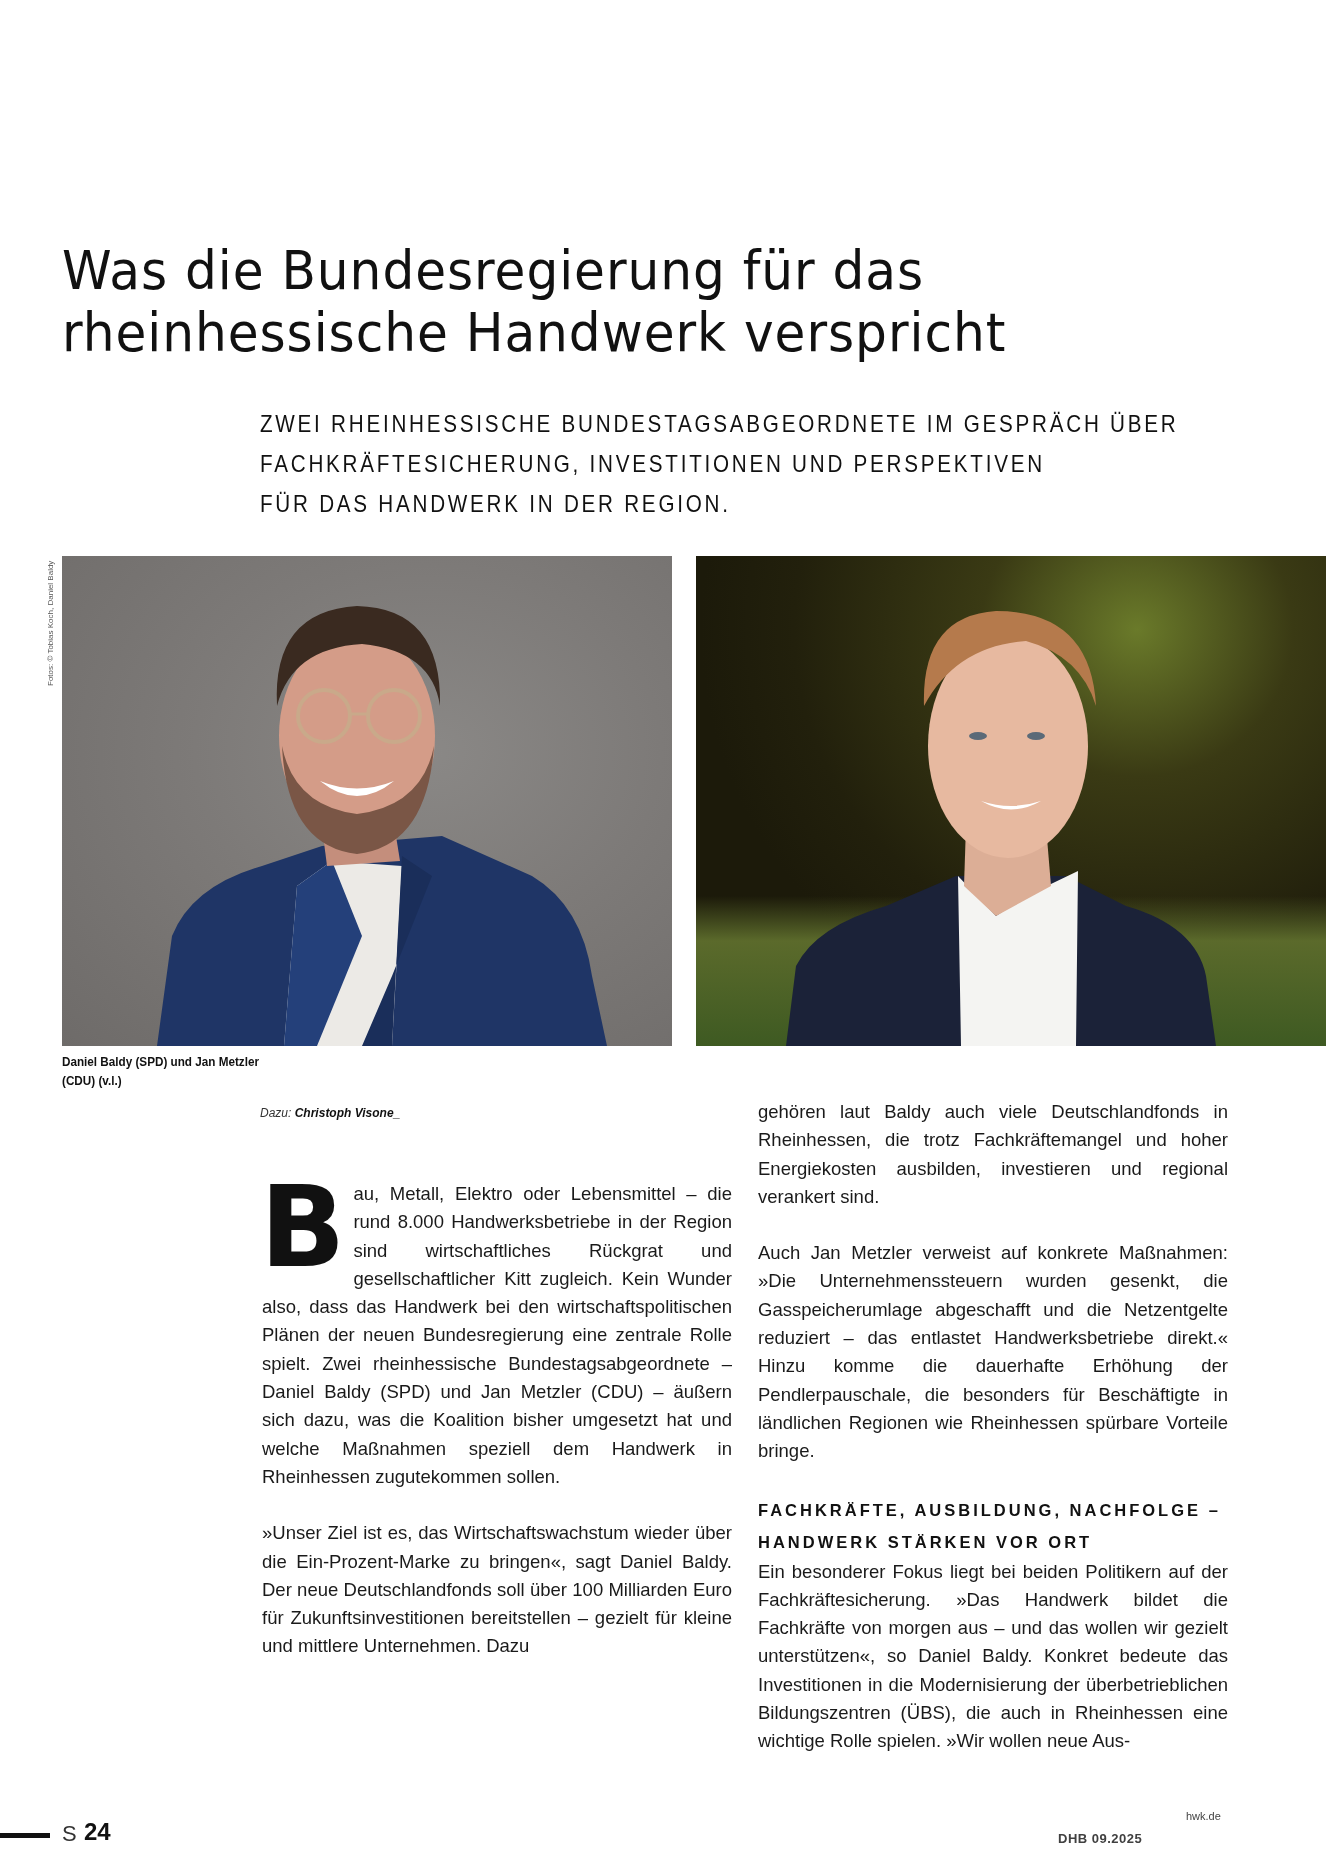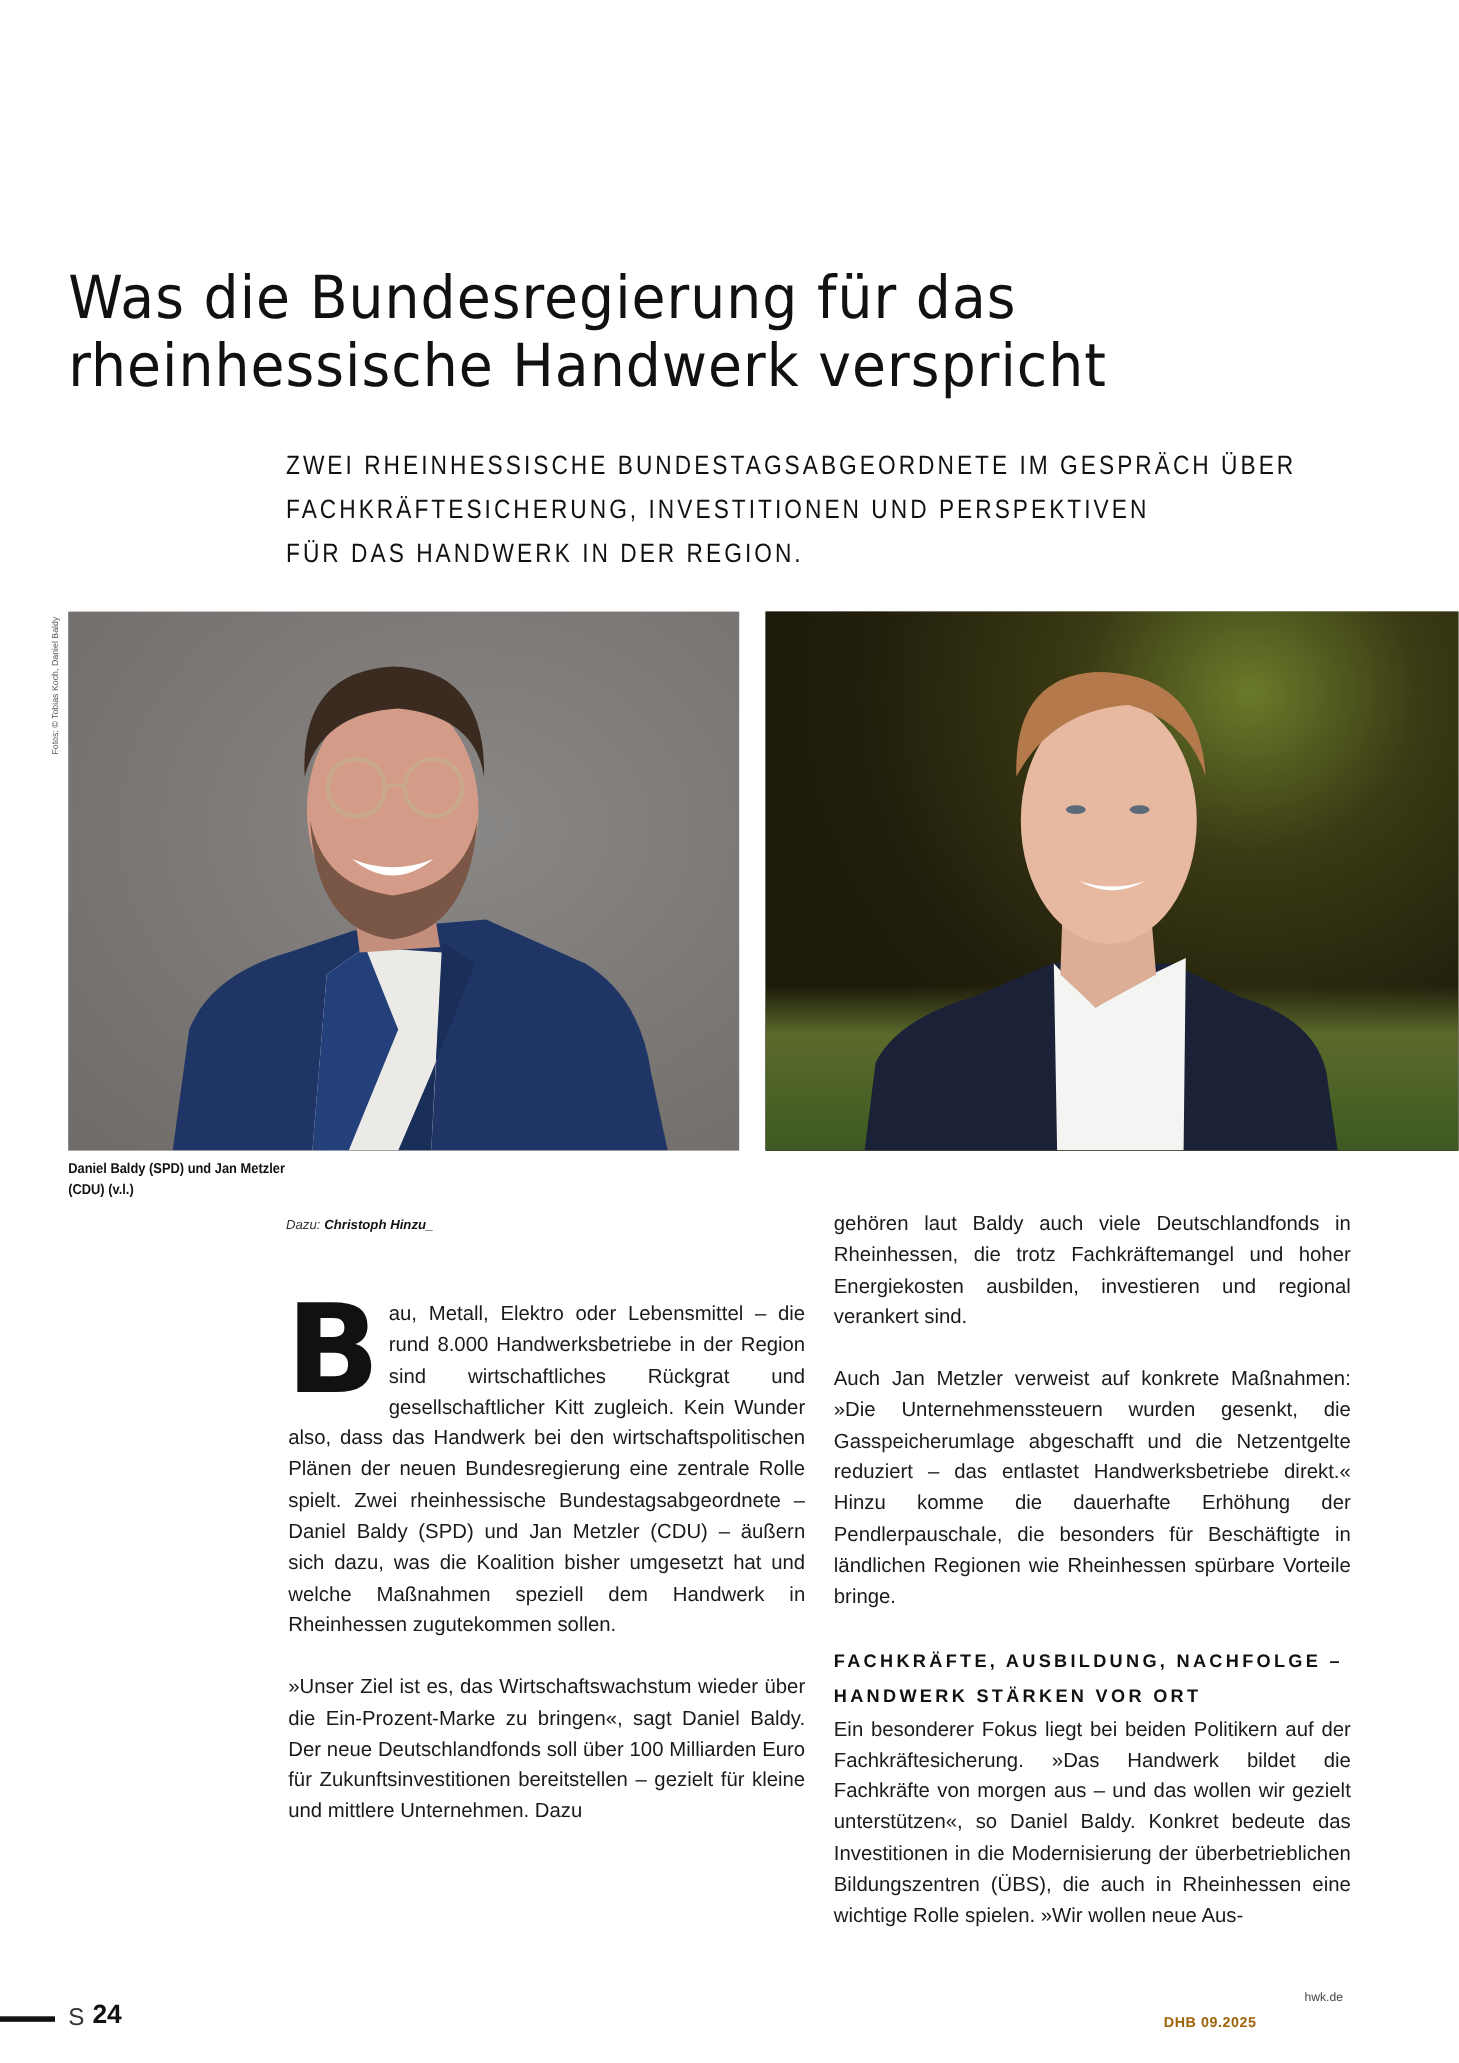--- a/index.html
+++ b/index.html
@@ -42,21 +42,21 @@
     .dropcap { float: left; font-family: "DejaVu Sans", sans-serif; font-weight: 900; font-size: 112px; line-height: 82px;
       height: 88px; margin: 6px 8px 0 -2px; color: #111; }
 
     .sec-head { font-weight: 700; font-size: 16.5px; letter-spacing: 3px; line-height: 32px; text-transform: uppercase;
       color: #111; text-align: left; }
     .gap { height: 28px; }
 
     .footer-bar { position: absolute; left: 0; top: 1833px; width: 50px; height: 5px; background: #111; }
     .footer-s { position: absolute; left: 62px; top: 1821px; font-size: 22px; color: #333; }
     .footer-num { position: absolute; left: 84px; top: 1818px; font-size: 24px; font-weight: 900; color: #111; }
-    .footer-issue { position: absolute; left: 1058px; top: 1831px; font-size: 13px; font-weight: 900; color: #a16207; letter-spacing: 0.5px; }
+    .footer-issue { position: absolute; left: 1058px; top: 1831px; font-size: 13px; font-weight: 900; color: #404040; letter-spacing: 0.5px; }
     .footer-site { position: absolute; left: 1186px; top: 1810px; font-size: 11px; color: #444; }
 
     svg { display: block; }
   </style>
 </head>
 <body>
 
 <h1 class="headline">
   <div>Was die Bundesregierung für das</div>
   <div>rheinhessische Handwerk verspricht</div>
@@ -115,21 +115,21 @@
     <ellipse cx="340" cy="180" rx="9" ry="4" fill="#5b6a78"></ellipse>
 
     <path d="M285 245 Q315 262 345 245 Q315 255 285 245 Z" fill="#fff"></path>
   </svg>
 </div>
 
 <div class="caption">Daniel Baldy (SPD) und Jan Metzler (CDU) (v.l.)</div>
 
 <div class="byline">
   <span>Dazu:</span>
-  <b>Christoph Hinzu</b><b>_</b>
+  <b>Christoph Visone</b><b>_</b>
 </div>
 
 <div class="col col-left">
   <p>
     <span class="dropcap">B</span>
     <span>au, Metall, Elektro oder Lebensmittel – die rund 8.000 Handwerksbetriebe in der Region sind wirtschaftliches Rückgrat und gesellschaftlicher Kitt zugleich. Kein Wunder also, dass das Handwerk bei den wirtschaftspolitischen Plänen der neuen Bundesregierung eine zentrale Rolle spielt. Zwei rheinhessische Bundestagsabgeordnete – Daniel Baldy (SPD) und Jan Metzler (CDU) – äußern sich dazu, was die Koalition bisher umgesetzt hat und welche Maßnahmen speziell dem Handwerk in Rheinhessen zugutekommen sollen.</span>
   </p>
   <div class="gap"></div>
   <p>»Unser Ziel ist es, das Wirtschaftswachstum wieder über die Ein-Prozent-Marke zu bringen«, sagt Daniel Baldy. Der neue Deutschlandfonds soll über 100 Milliarden Euro für Zukunftsinvestitionen bereitstellen – gezielt für kleine und mittlere Unternehmen. Dazu</p>
 </div>

